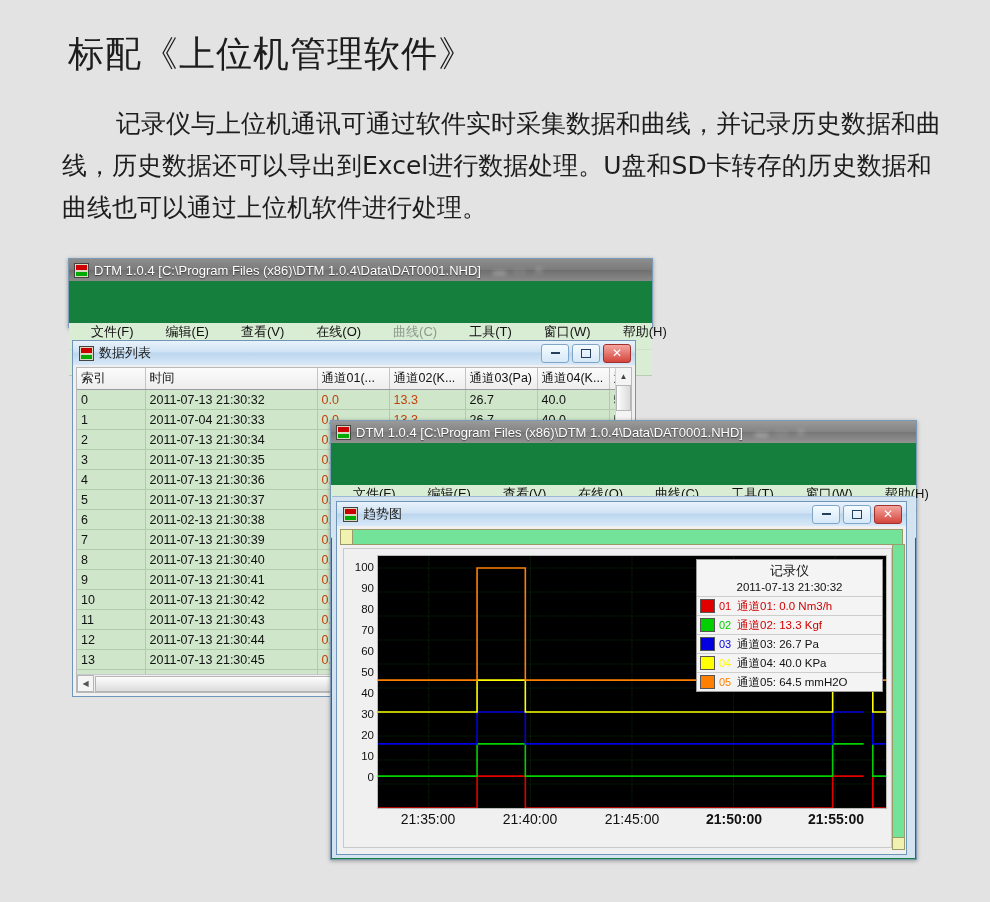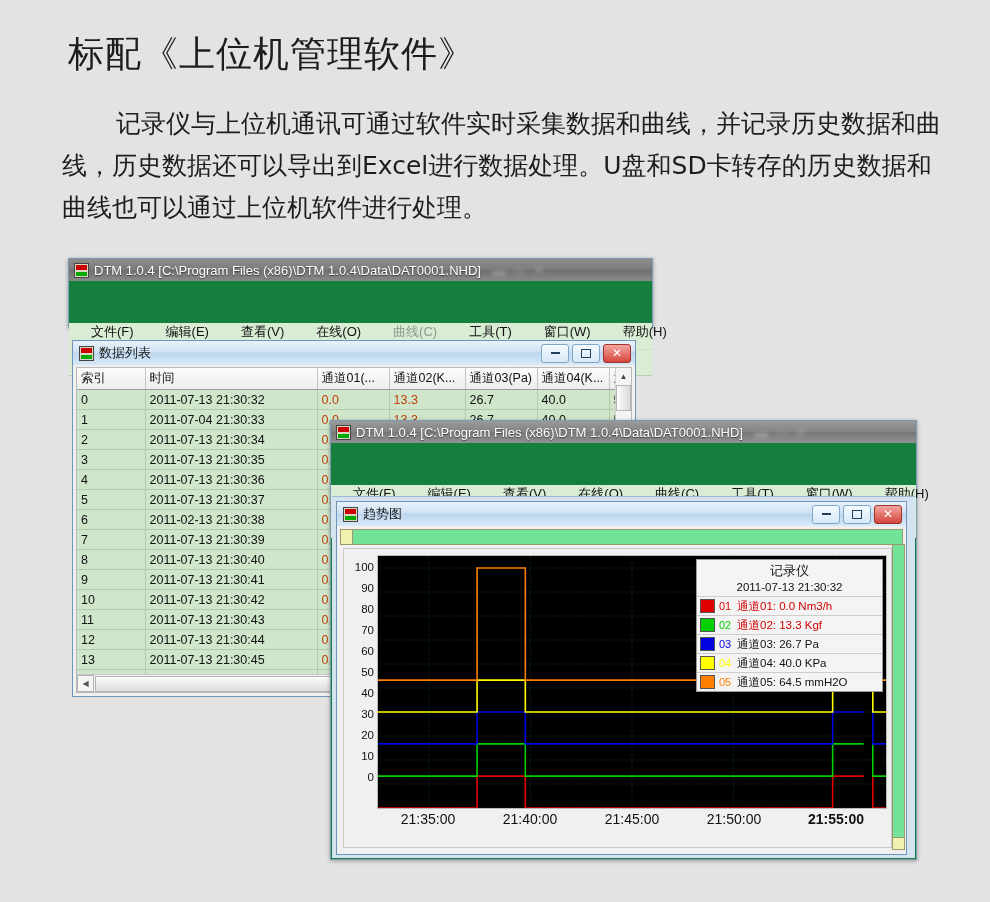--- a/index.html
+++ b/index.html
@@ -521,21 +521,21 @@
                 <path d="M 97.4 49.238095238095234 L 97.4 61.904761904761905 L 100 61.904761904761905" fill="none" stroke="#ffff00" stroke-width="1.6" vector-effect="non-scaling-stroke"></path>
                 <path d="M 0 49.238095238095234 L 19.5 49.238095238095234 L 19.5 4.761904761904773 L 29 4.761904761904773 L 29 49.238095238095234 L 89.5 49.238095238095234 L 89.5 4.761904761904773 L 95.6 4.761904761904773" fill="none" stroke="#ff8000" stroke-width="1.6" vector-effect="non-scaling-stroke"></path>
                 <path d="M 97.4 4.761904761904773 L 97.4 49.238095238095234 L 100 49.238095238095234" fill="none" stroke="#ff8000" stroke-width="1.6" vector-effect="non-scaling-stroke"></path>
               </svg>
           </div>
 
           <div id="xticks" style="position:absolute;left:33px;right:4px;bottom:20px;height:16px;">
               <div class="xtick" style="left: 10%;">21:35:00</div>
               <div class="xtick" style="left: 30%;">21:40:00</div>
               <div class="xtick" style="left: 50%;">21:45:00</div>
-              <div class="xtick" style="left: 70%;">21:50:00</div>
+              <div class="xtick" style="left: 70%; font-weight: bold;">21:50:00</div>
               <div class="xtick" style="left: 90%; font-weight: bold;">21:55:00</div>
             </div>
 
           <div class="legend" id="legend" style="left:352px;top:10px;width:185px;">
             <div class="lg-title">记录仪</div>
             <div class="lg-sub">2011-07-13 21:30:32</div>
             <div id="legend-rows">
                 <div class="lg-row">
                   <span class="sw" style="background: rgb(224, 0, 0);"></span>
                   <span class="num" style="color: rgb(224, 0, 0);">01</span>

